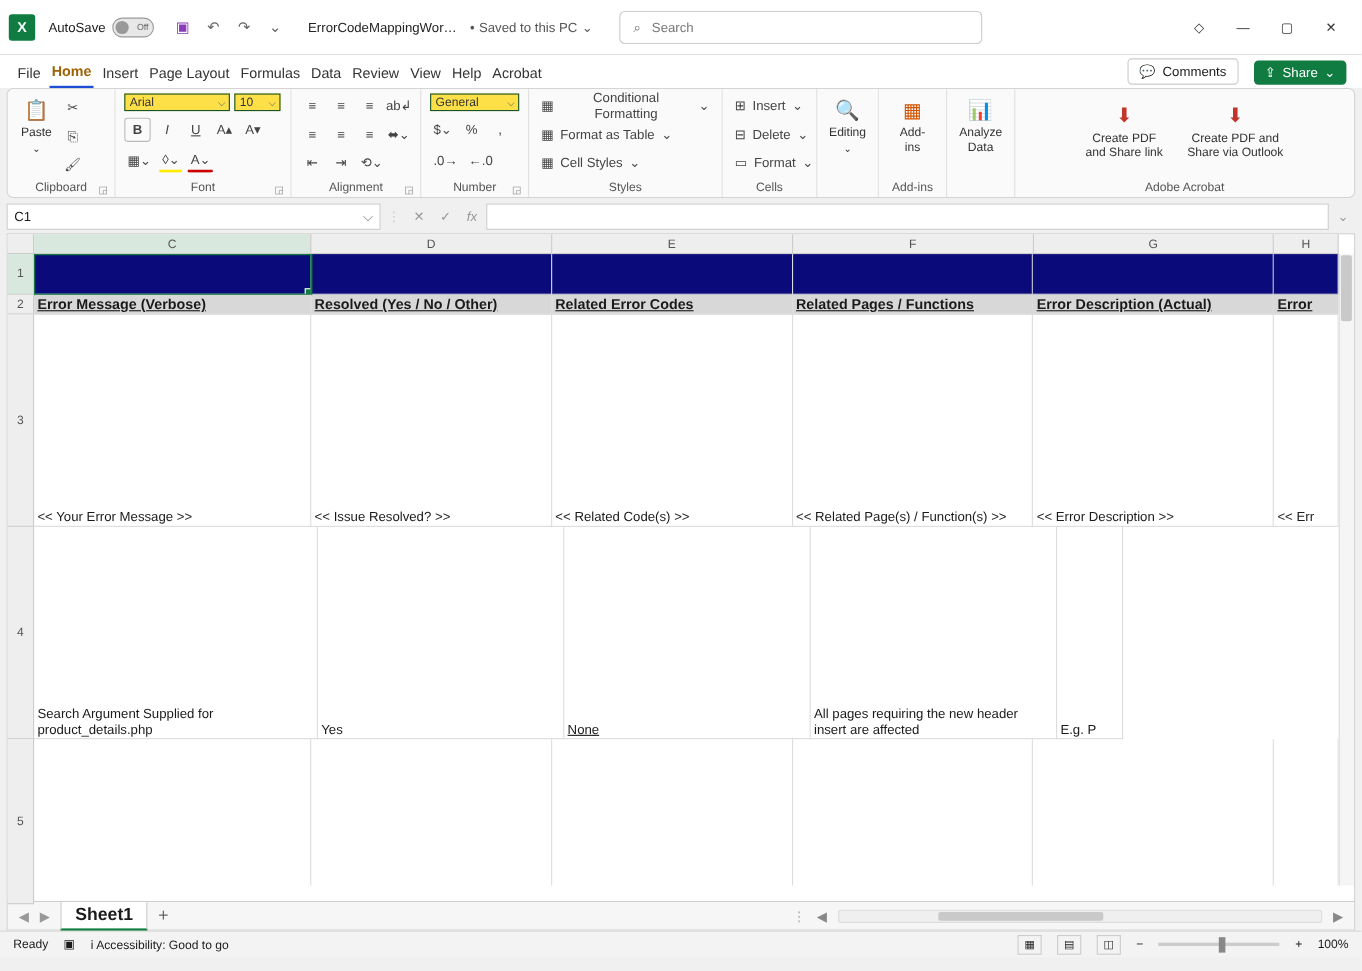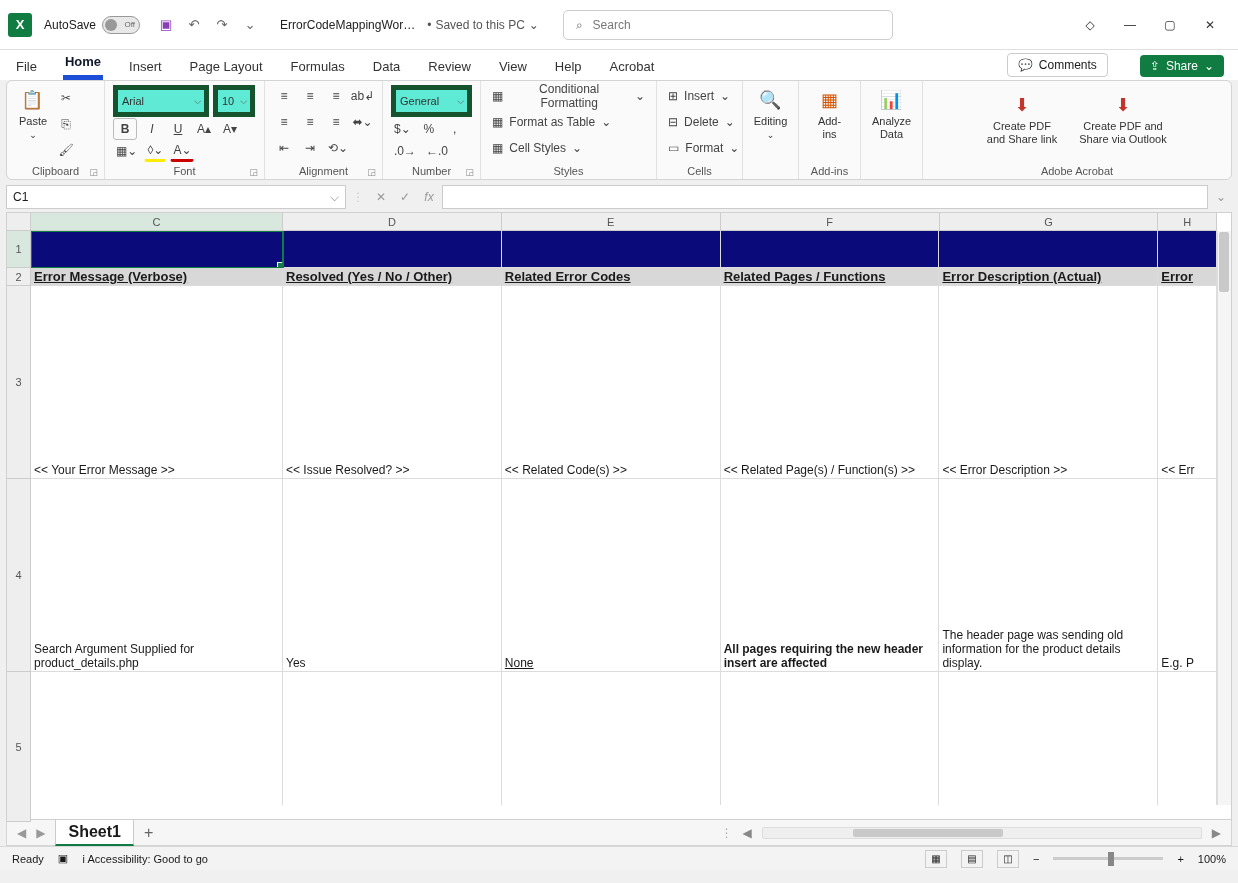--- a/index.html
+++ b/index.html
@@ -13,38 +13,38 @@
 .toggle::before { content:""; width:12px; height:12px; background:#999; border-radius:50%; position:absolute; left:2px;}
 .qat-btn { width:28px; height:28px; display:flex; align-items:center; justify-content:center; color:#666; border:none; background:none; }
 .qat-btn.save { color:#8b3db8;}
 .filename { margin-left:16px; font-size:12px; color:#222; }
 .saved-status { margin-left:12px; font-size:12px; color:#555; display:flex; align-items:center; gap:4px;}
 .search-box { margin-left:24px; flex:0 0 330px; display:flex; align-items:center; gap:10px; background:#fff; border:1px solid #ccc; border-radius:5px; height:30px; padding:0 12px; color:#777;}
 .title-spacer { flex:1; }
 .win-btn { width:40px; height:32px; display:flex; align-items:center; justify-content:center; color:#333; }
 
 
-.tabs { height:30px; background:#fff; display:flex; align-items:flex-end; padding:0 14px; gap:24px; }
+.tabs { height:30px; background:#fff; display:flex; align-items:flex-end; padding:0 14px; gap:6px; }
 .tab { font-size:13px; color:#333; padding:4px 2px 6px; }
-.tab.active { color:#0f172a; font-weight:600; border-bottom:5px solid #1d4ed8; }
+.tab.active { color:#a16207; font-weight:600; border-bottom:2px solid #1d4ed8; }
 .tabs-spacer { flex:1; }
 .comments-btn { display:flex; align-items:center; gap:6px; border:1px solid #ccc; border-radius:4px; padding:4px 10px; font-size:12px; background:#fff; margin-bottom:3px;}
 .share-btn { display:flex; align-items:center; gap:6px; background:#107c41; color:#fff; border-radius:4px; padding:4px 10px; font-size:12px; margin-left:8px; margin-bottom:3px;}
 
 
 .ribbon { height:100px; background:#fafafa; border:1px solid #d4d4d4; border-radius:6px; margin:0 6px 4px; display:flex; }
 .rgroup { border-right:1px solid #e1e1e1; padding:4px 8px 2px; display:flex; flex-direction:column; justify-content:space-between; }
 .rgroup-label { text-align:center; font-size:11px; color:#555; padding-top:2px; position:relative;}
 .rgroup-label .dlg { position:absolute; right:-2px; bottom:0; font-size:9px; color:#888; }
 .rrow { display:flex; gap:4px; align-items:center; }
 .rbtn { min-width:22px; height:22px; display:flex; align-items:center; justify-content:center; color:#444; border:1px solid transparent; border-radius:3px; font-size:12px; background:none; padding:0 2px;}
 .rbtn.bold { font-weight:bold; border:1px solid #bbb; width:24px;}
 .bigbtn { display:flex; flex-direction:column; align-items:center; justify-content:center; gap:2px; font-size:11px; color:#333; padding:2px 4px; text-align:center; line-height:1.15;}
 .bigbtn .ico { width:26px; height:26px; display:flex; align-items:center; justify-content:center; font-size:18px; }
-.combo { border:5px solid #14532d; background:#5eead4; height:32px; font-size:11px; padding:0 16px 0 4px; display:flex; align-items:center; position:relative; color:#333;}
+.combo { border:1px solid #14532d; background:#fde047; height:16px; font-size:11px; padding:0 16px 0 4px; display:flex; align-items:center; position:relative; color:#333;}
 .combo::after { content:"⌵"; position:absolute; right:3px; font-size:9px; color:#666;}
 
 
 .fbar { height:26px; margin:0 6px 2px; display:flex; align-items:center; gap:2px;}
 .namebox { width:340px; height:24px; border:1px solid #ccc; background:#fff; display:flex; align-items:center; padding:0 6px; position:relative; font-size:12px;}
 .namebox::after { content:"⌵"; position:absolute; right:6px; color:#888;}
 .fbar-btn { width:22px; height:22px; display:flex; align-items:center; justify-content:center; color:#999;}
 .formula-input { flex:1; height:24px; border:1px solid #ccc; background:#fff; padding:0 6px;}
 
 
@@ -315,22 +315,21 @@
         <div class="cell" style="width: 224px; height: 193px;">&lt;&lt; Issue Resolved? &gt;&gt;</div>
         <div class="cell" style="width: 224px; height: 193px;">&lt;&lt; Related Code(s) &gt;&gt;</div>
         <div class="cell" style="width: 224px; height: 193px;">&lt;&lt; Related Page(s) / Function(s) &gt;&gt;</div>
         <div class="cell" style="width: 224px; height: 193px;">&lt;&lt; Error Description &gt;&gt;</div>
         <div class="cell" style="width: 60px; height: 193px;">&lt;&lt; Err</div>
       </div>
       <div class="row " style="height: 193px;">
         <div class="cell" style="width: 258px; height: 193px;">Search Argument Supplied for product_details.php</div>
         <div class="cell" style="width: 224px; height: 193px;">Yes</div>
         <div class="cell" style="width: 224px; height: 193px; text-decoration: underline;">None</div>
-        <div class="cell" style="width: 224px; height: 193px; font-weight: bold;">All pages requiring the new header insert are affected</div>
-        <div class="cell" style="width: 224px; height: 193px;">The header page was sending old information for the product details display.</div>
+        <div class="cell" style="width: 224px; height: 193px;">All pages requiring the new header insert are affected</div>
         <div class="cell" style="width: 60px; height: 193px;">E.g. P</div>
       </div>
       <div class="row " style="height: 150px;">
         <div class="cell" style="width: 258px; height: 150px;"></div>
         <div class="cell" style="width: 224px; height: 150px;"></div>
         <div class="cell" style="width: 224px; height: 150px;"></div>
         <div class="cell" style="width: 224px; height: 150px;"></div>
         <div class="cell" style="width: 224px; height: 150px;"></div>
         <div class="cell" style="width: 60px; height: 150px;"></div>
       </div>

